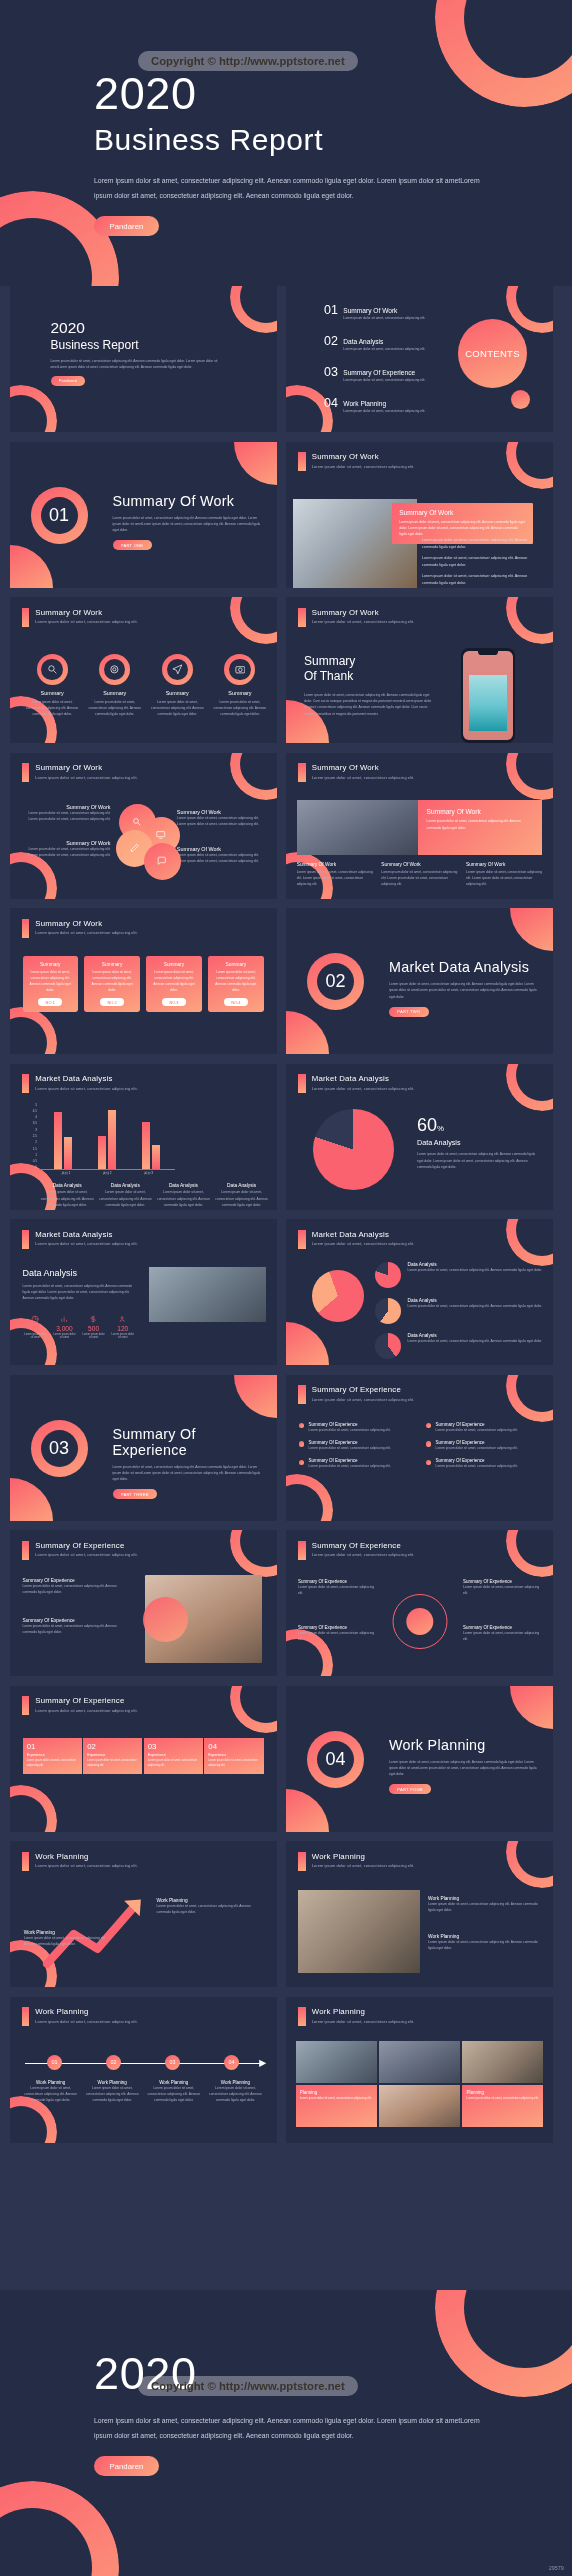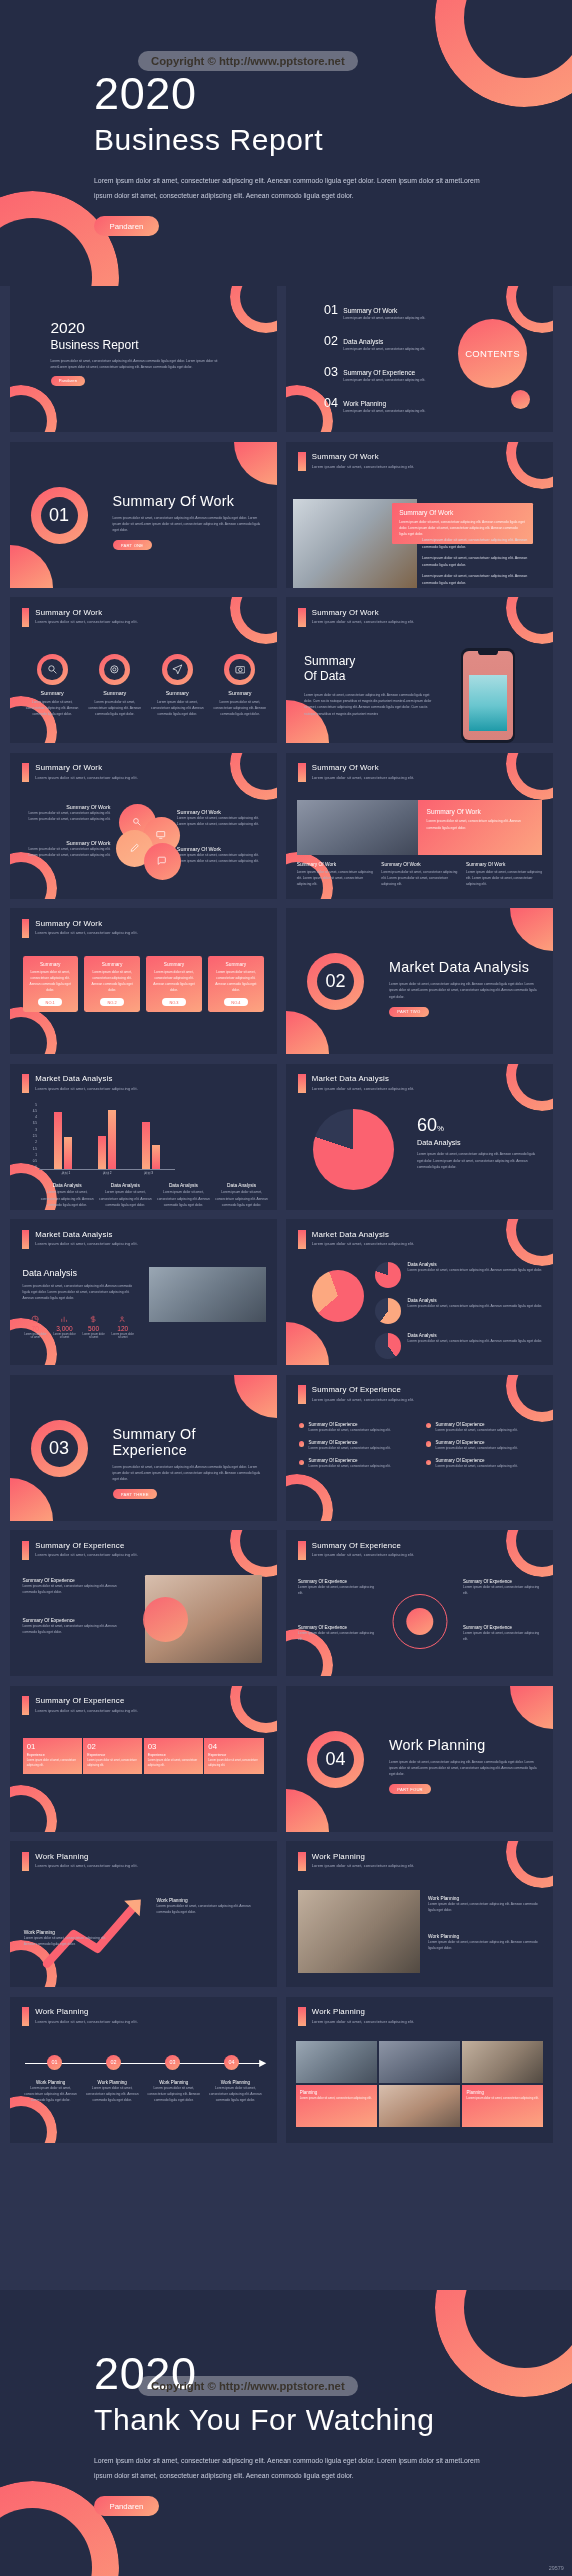--- a/index.html
+++ b/index.html
@@ -281,21 +281,21 @@
       <div class="d-qtr bl"></div>
       <div class="sh">
         <div class="bar"></div>
         <div>
             <div class="t1">Summary Of Work</div>
         <div class="t2">Lorem ipsum dolor sit amet, consectetuer adipiscing elit.</div>
           </div>
       </div>
       <div style="position:absolute;left:18px;top:57px;width:128px;">
         <div style="font-size:12px;font-weight:300;line-height:1.25;">Summary</div>
-        <div style="font-size:12px;font-weight:300;line-height:1.25;">Of Data</div>
+        <div style="font-size:12px;font-weight:300;line-height:1.25;">Of Thank</div>
         <div class="mini" style="margin-top:7.8px;">Lorem ipsum dolor sit amet, consectetuer adipiscing elit. Aenean commodo ligula eget dolor. Cum sociis natoque penatibus et magnis dis parturient montesLorem ipsum dolor sit amet, consectetuer adipiscing elit. Aenean commodo ligula eget dolor. Cum sociis natoque penatibus et magnis dis parturient montes</div>
       </div>
       <div style="position:absolute;right:38px;top:51px;width:54px;height:95px;border-radius:7.8px;background:#161b2b;padding:3px 2.4px;">
         <div style="width:100%;height:100%;border-radius:6px;background:linear-gradient(180deg,#e08b85,#d8827c);position:relative;overflow:hidden;">
           <div style="position:absolute;left:50%;top:0;transform:translateX(-50%);width:20px;height:4.2px;background:#161b2b;border-radius:0 0 3.6px 3.6px;"></div>
           <div style="position:absolute;left:5.4px;right:5.4px;top:24px;bottom:9.5px;background:linear-gradient(180deg,#a8dde2,#69c6cf 55%,#1f9aa8);"></div>
         </div>
       </div>
     </div>
   </div>
@@ -900,20 +900,19 @@
     </div>
   </div>
 
 </div>
 
 <div class="hero" style="position:absolute;left:0;top:2290px;">
   <div class="arc-tr"></div>
   <div class="arc-bl"></div>
   <div class="hero-inner" style="top:60px;">
     <h1>2020</h1>
-    <h2>Thank You For Watching</h2>
     <p>Lorem ipsum dolor sit amet, consectetuer adipiscing elit. Aenean commodo ligula eget dolor. Lorem ipsum dolor sit ametLorem ipsum dolor sit amet, consectetuer adipiscing elit. Aenean commodo ligula eget dolor.</p>
     <span class="pill-btn">Pandaren</span>
   </div>
 </div>
 <div class="wm wm-bot">Copyright © http://www.pptstore.net</div>
 <div class="footer-id">29579</div>
 
 
 </body></html>

